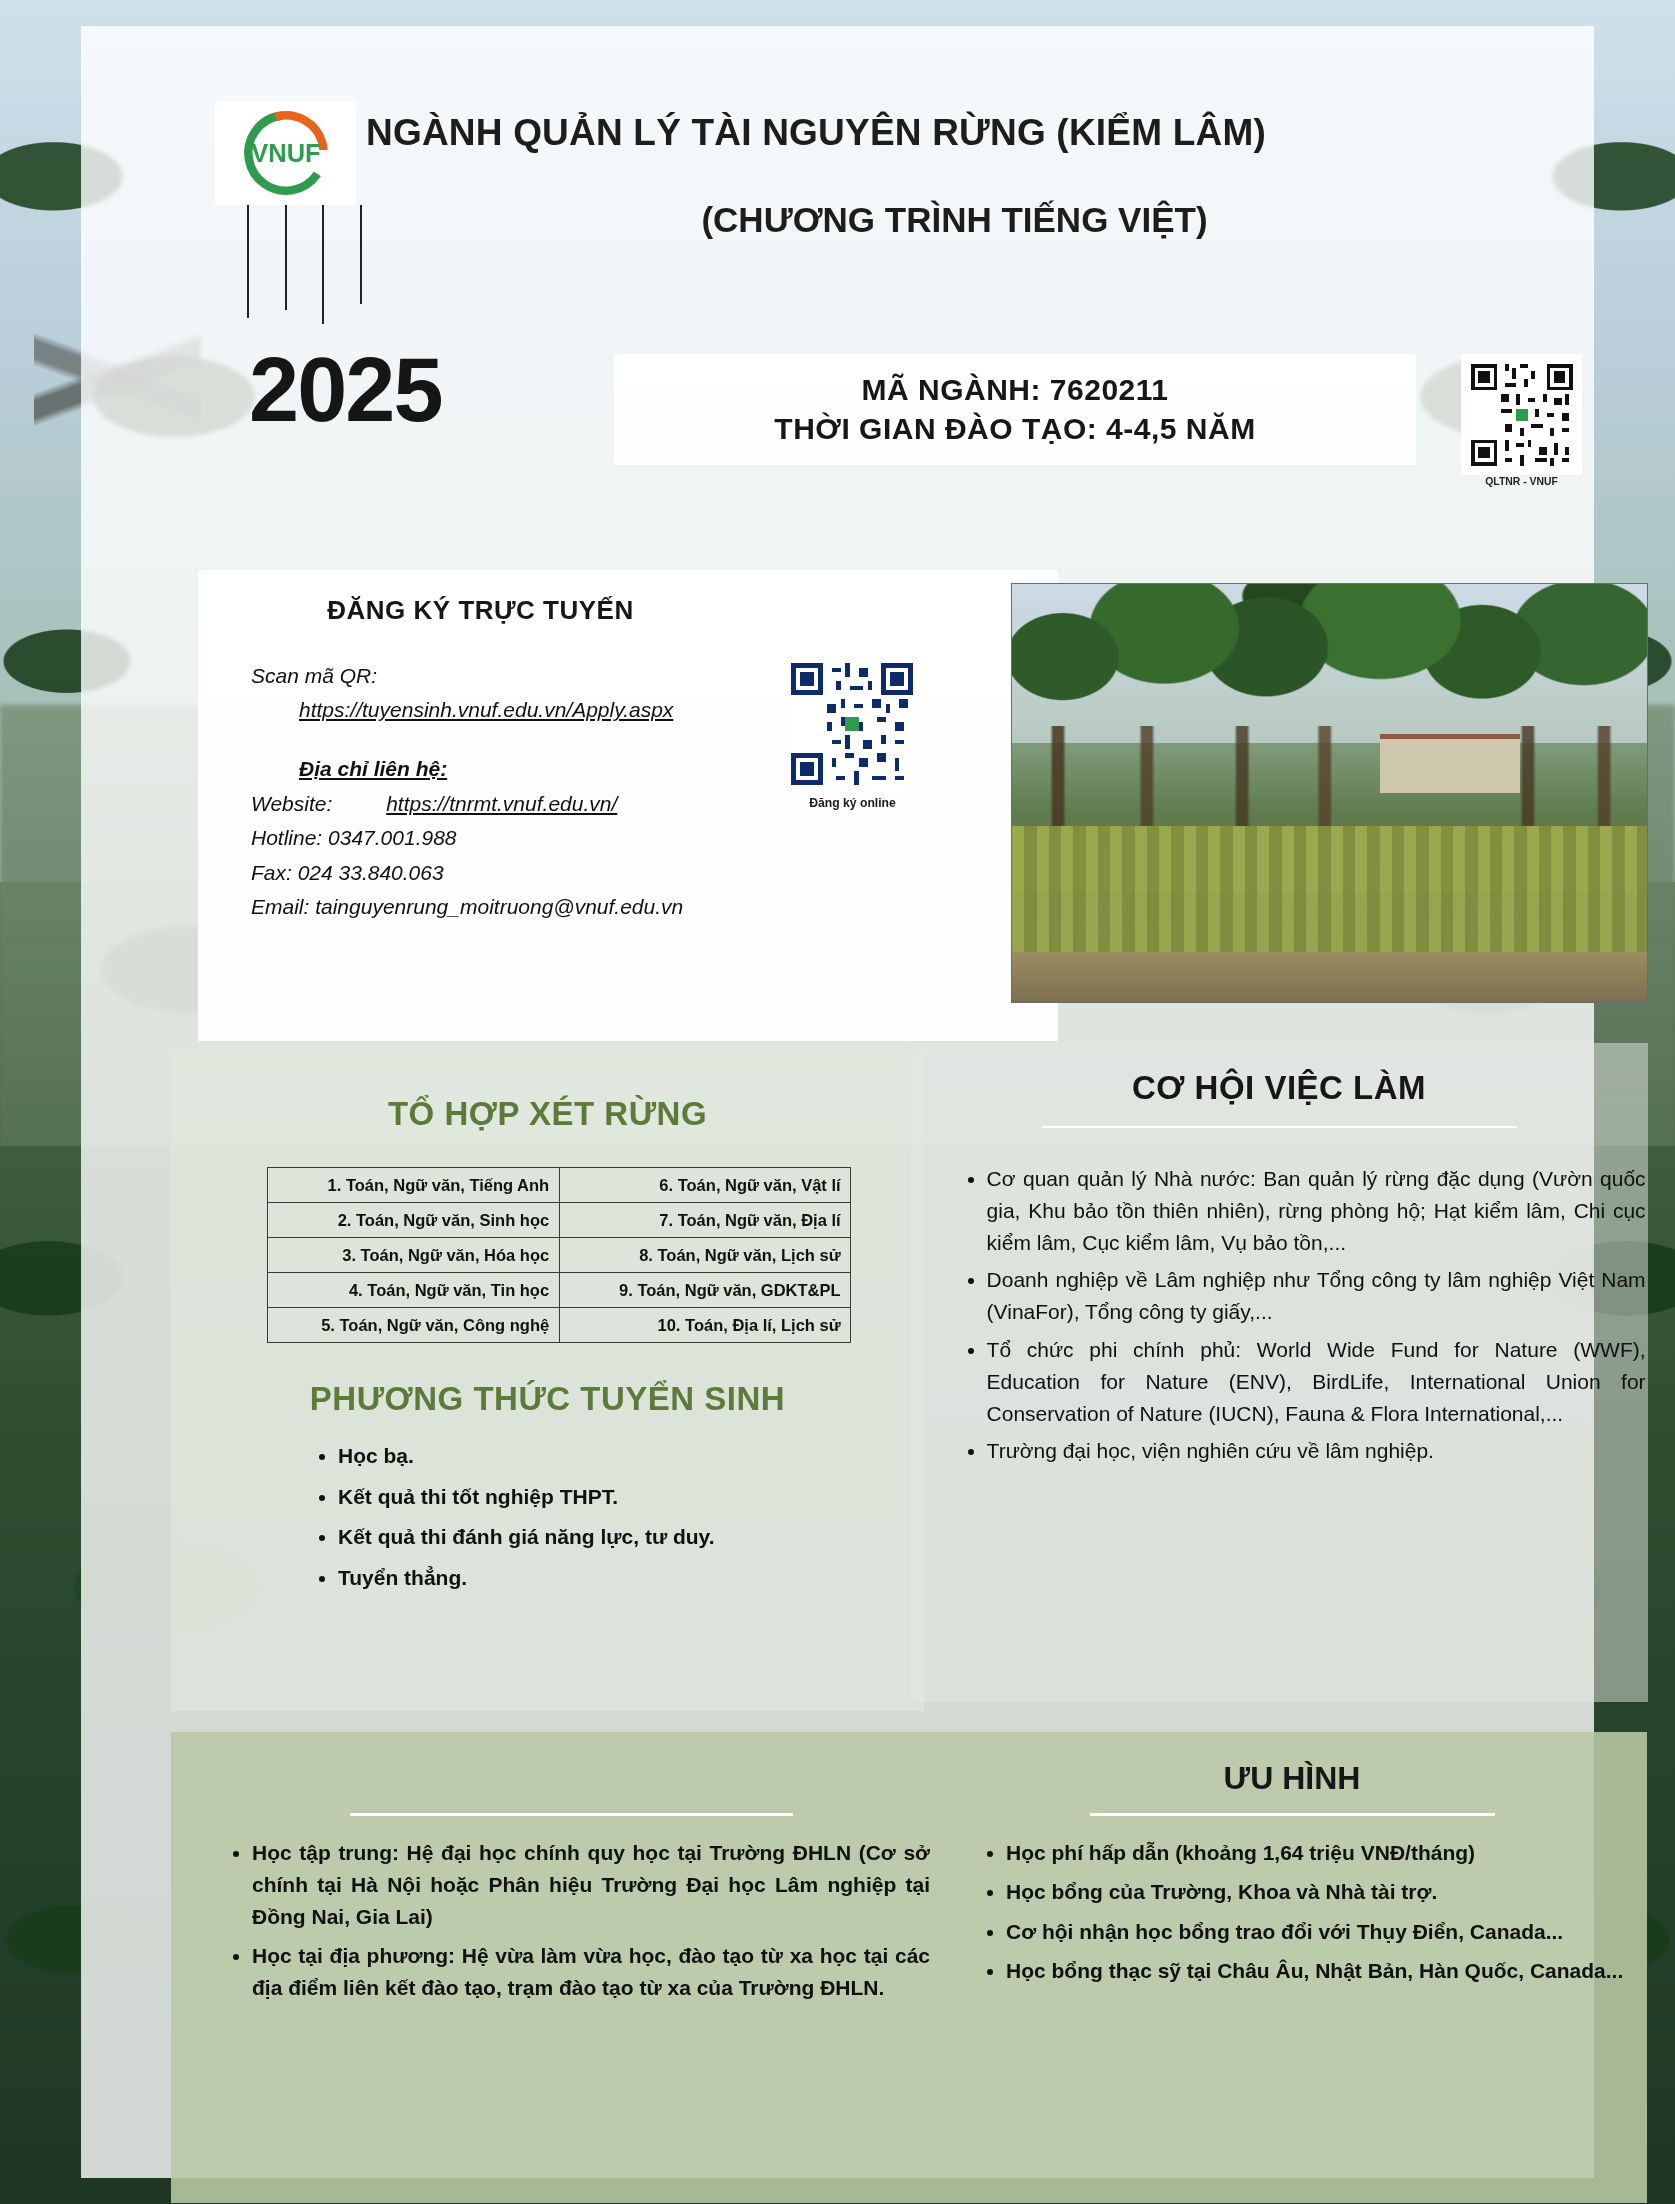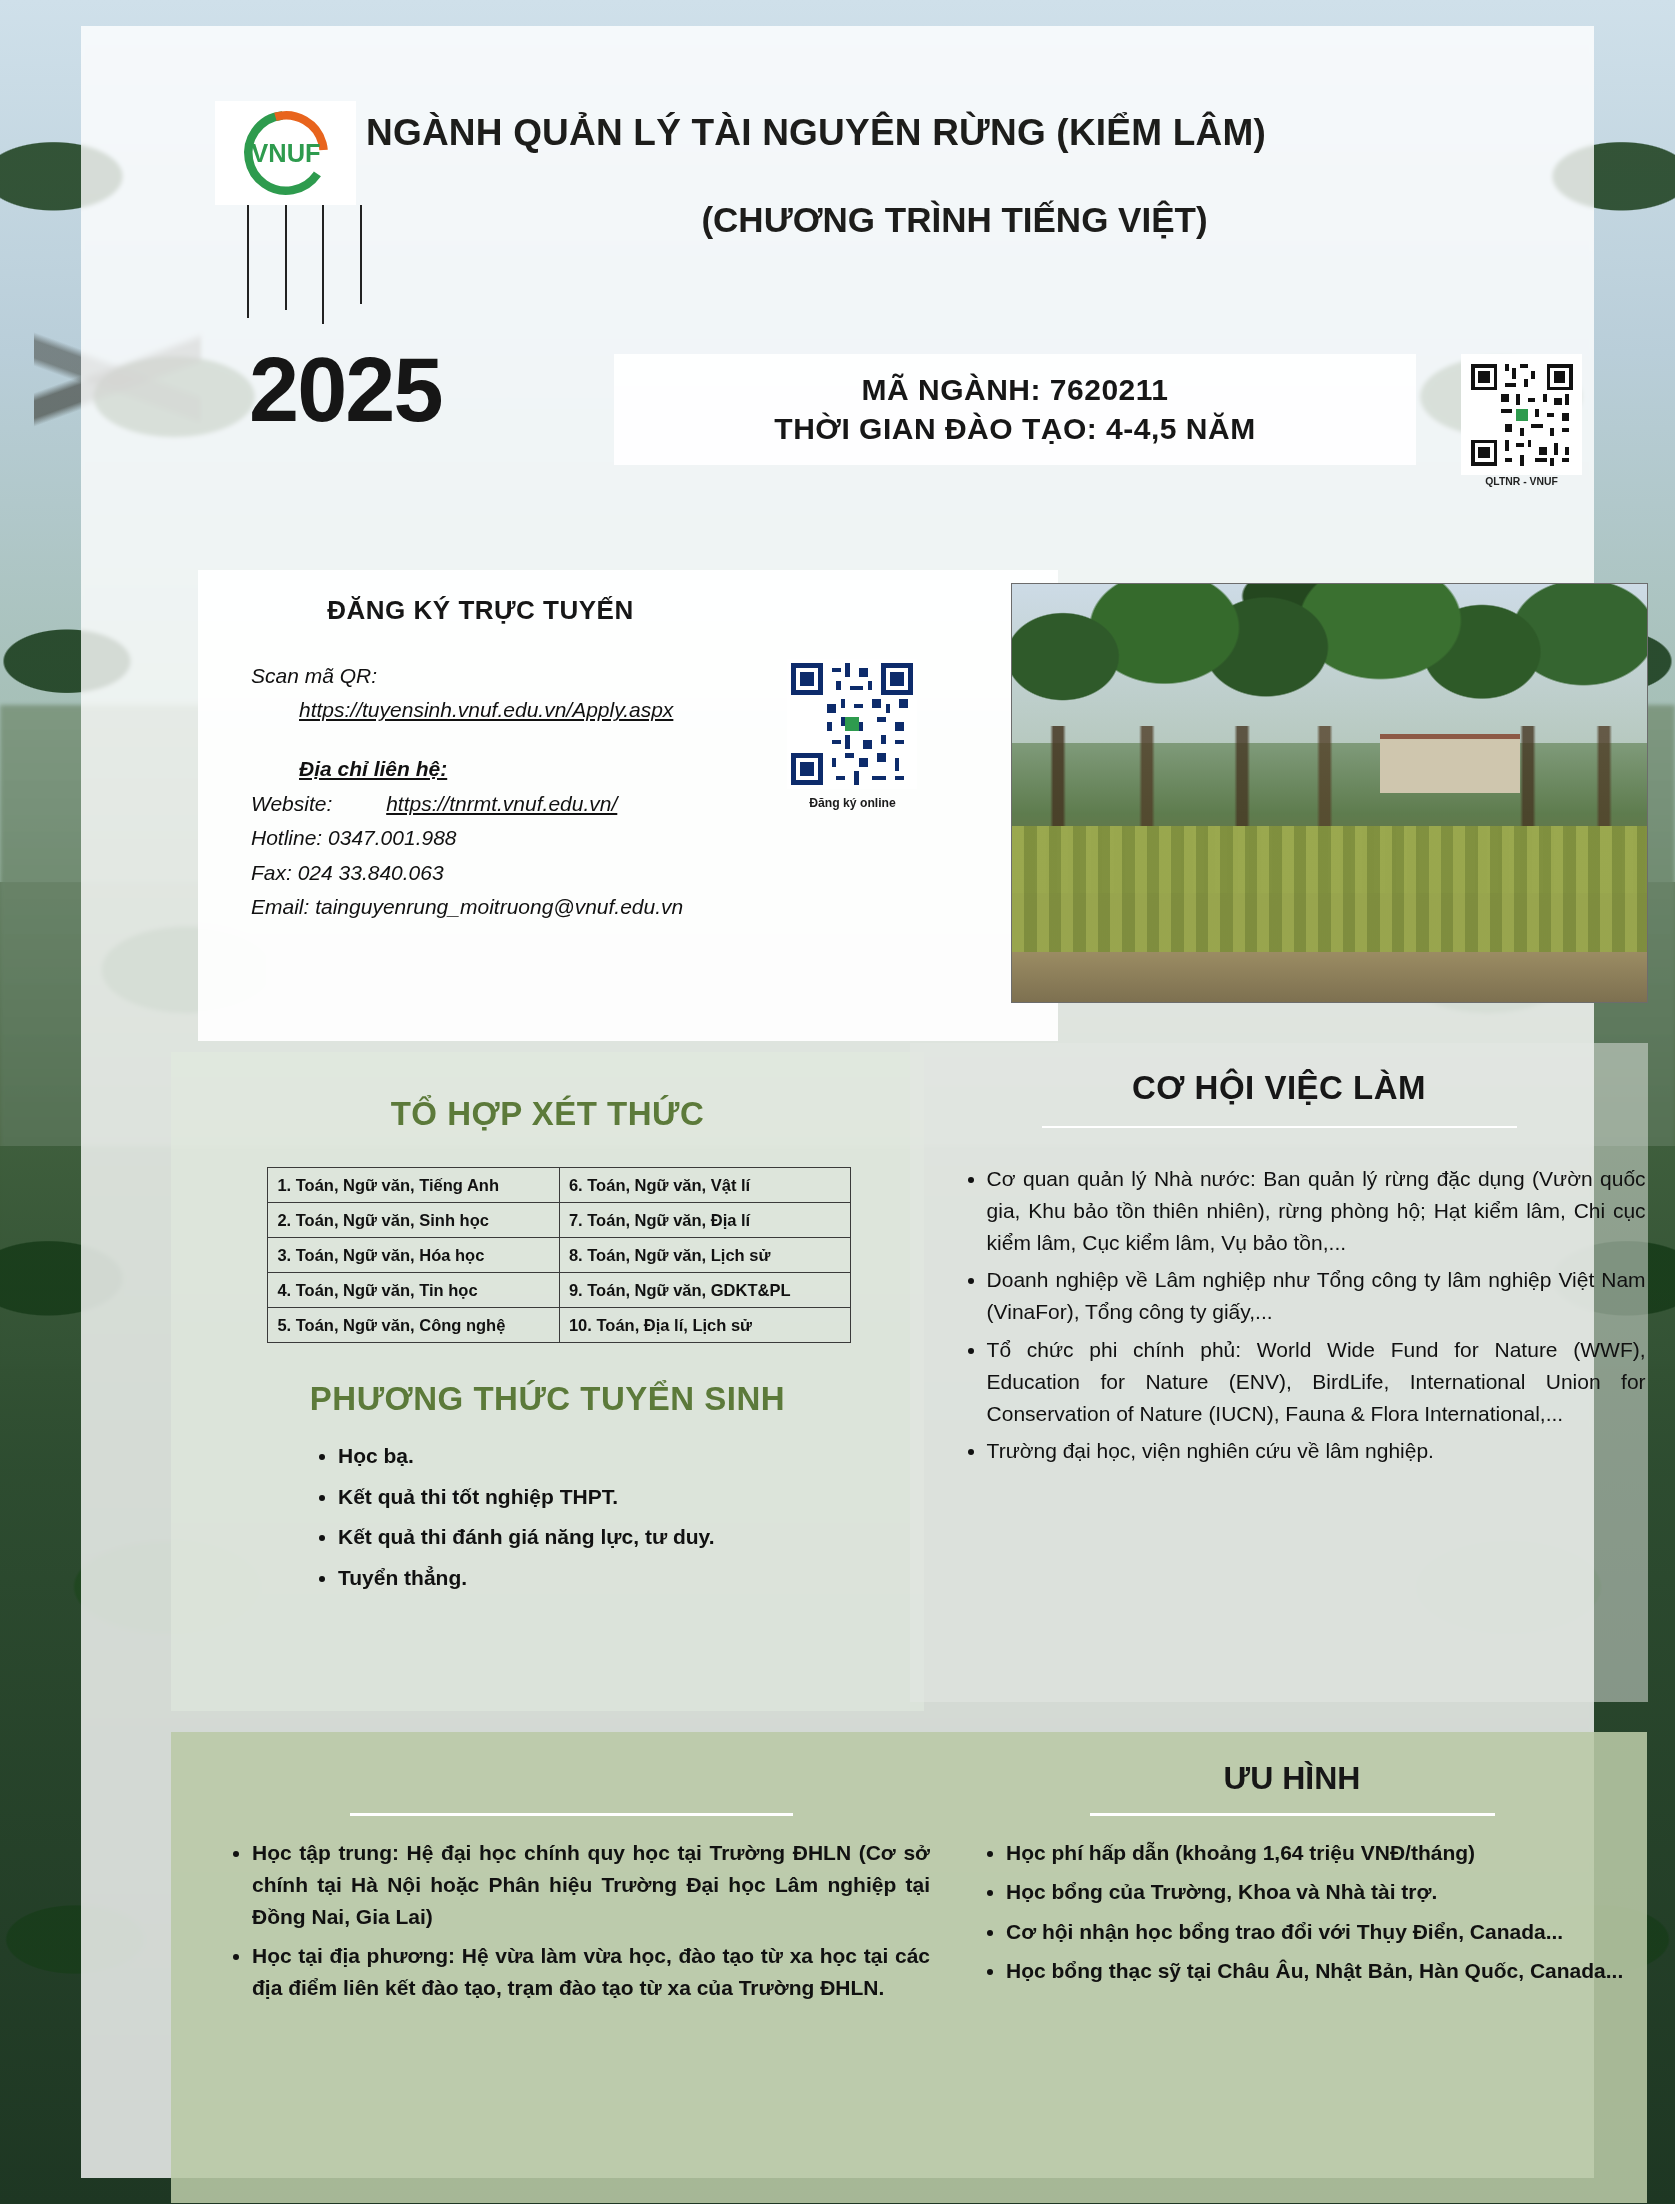--- a/index.html
+++ b/index.html
@@ -210,20 +210,21 @@
   .combo-title { position: absolute; left: 0; top: 43px; width: 100%; }
   .combo-table {
     position: absolute; left: 96px; top: 115px; width: 584px;
     border-collapse: collapse;
   }
   .combo-table td {
     border: 0.9px solid #3a3a3a;
     font-size: 16.5px; color: #111; font-weight: 600;
     padding: 7.5px 9.4px; height: 26px;
     white-space: nowrap;
+    text-align: right;
   }
   .combo-table td.c1 { width: 292px; }
   .combo-table td.c2 { width: 292px; }
 
   .method-title { position: absolute; left: 0; top: 328px; width: 100%; text-align:center; }
   .method-list {
     position: absolute; left: 141px; top: 386px; width: 565px;
     font-size: 21px; color: #111; line-height: 1.75; font-weight: 600;
     margin: 0; padding-left: 26px;
   }
@@ -448,21 +449,21 @@
     <div class="sky"></div>
     <div class="canopy"></div>
     <div class="building"></div>
     <div class="trunks"></div>
     <div class="crowd2"></div>
     <div class="crowd"></div>
     <div class="ground"></div>
   </div>
 
   <div class="left-col">
-    <div class="sec-title-green combo-title">TỔ HỢP XÉT THỨC</div>
+    <div class="sec-title-green combo-title">TỔ HỢP XÉT RỪNG</div>
 
     <table class="combo-table">
       <tbody>
         <tr>
           <td class="c1">1. Toán, Ngữ văn, Tiếng Anh</td>
           <td class="c2">6.  Toán, Ngữ văn, Vật lí</td>
         </tr>
         <tr>
           <td class="c1">2.  Toán, Ngữ văn, Sinh học</td>
           <td class="c2">7.  Toán, Ngữ văn, Địa lí</td>

